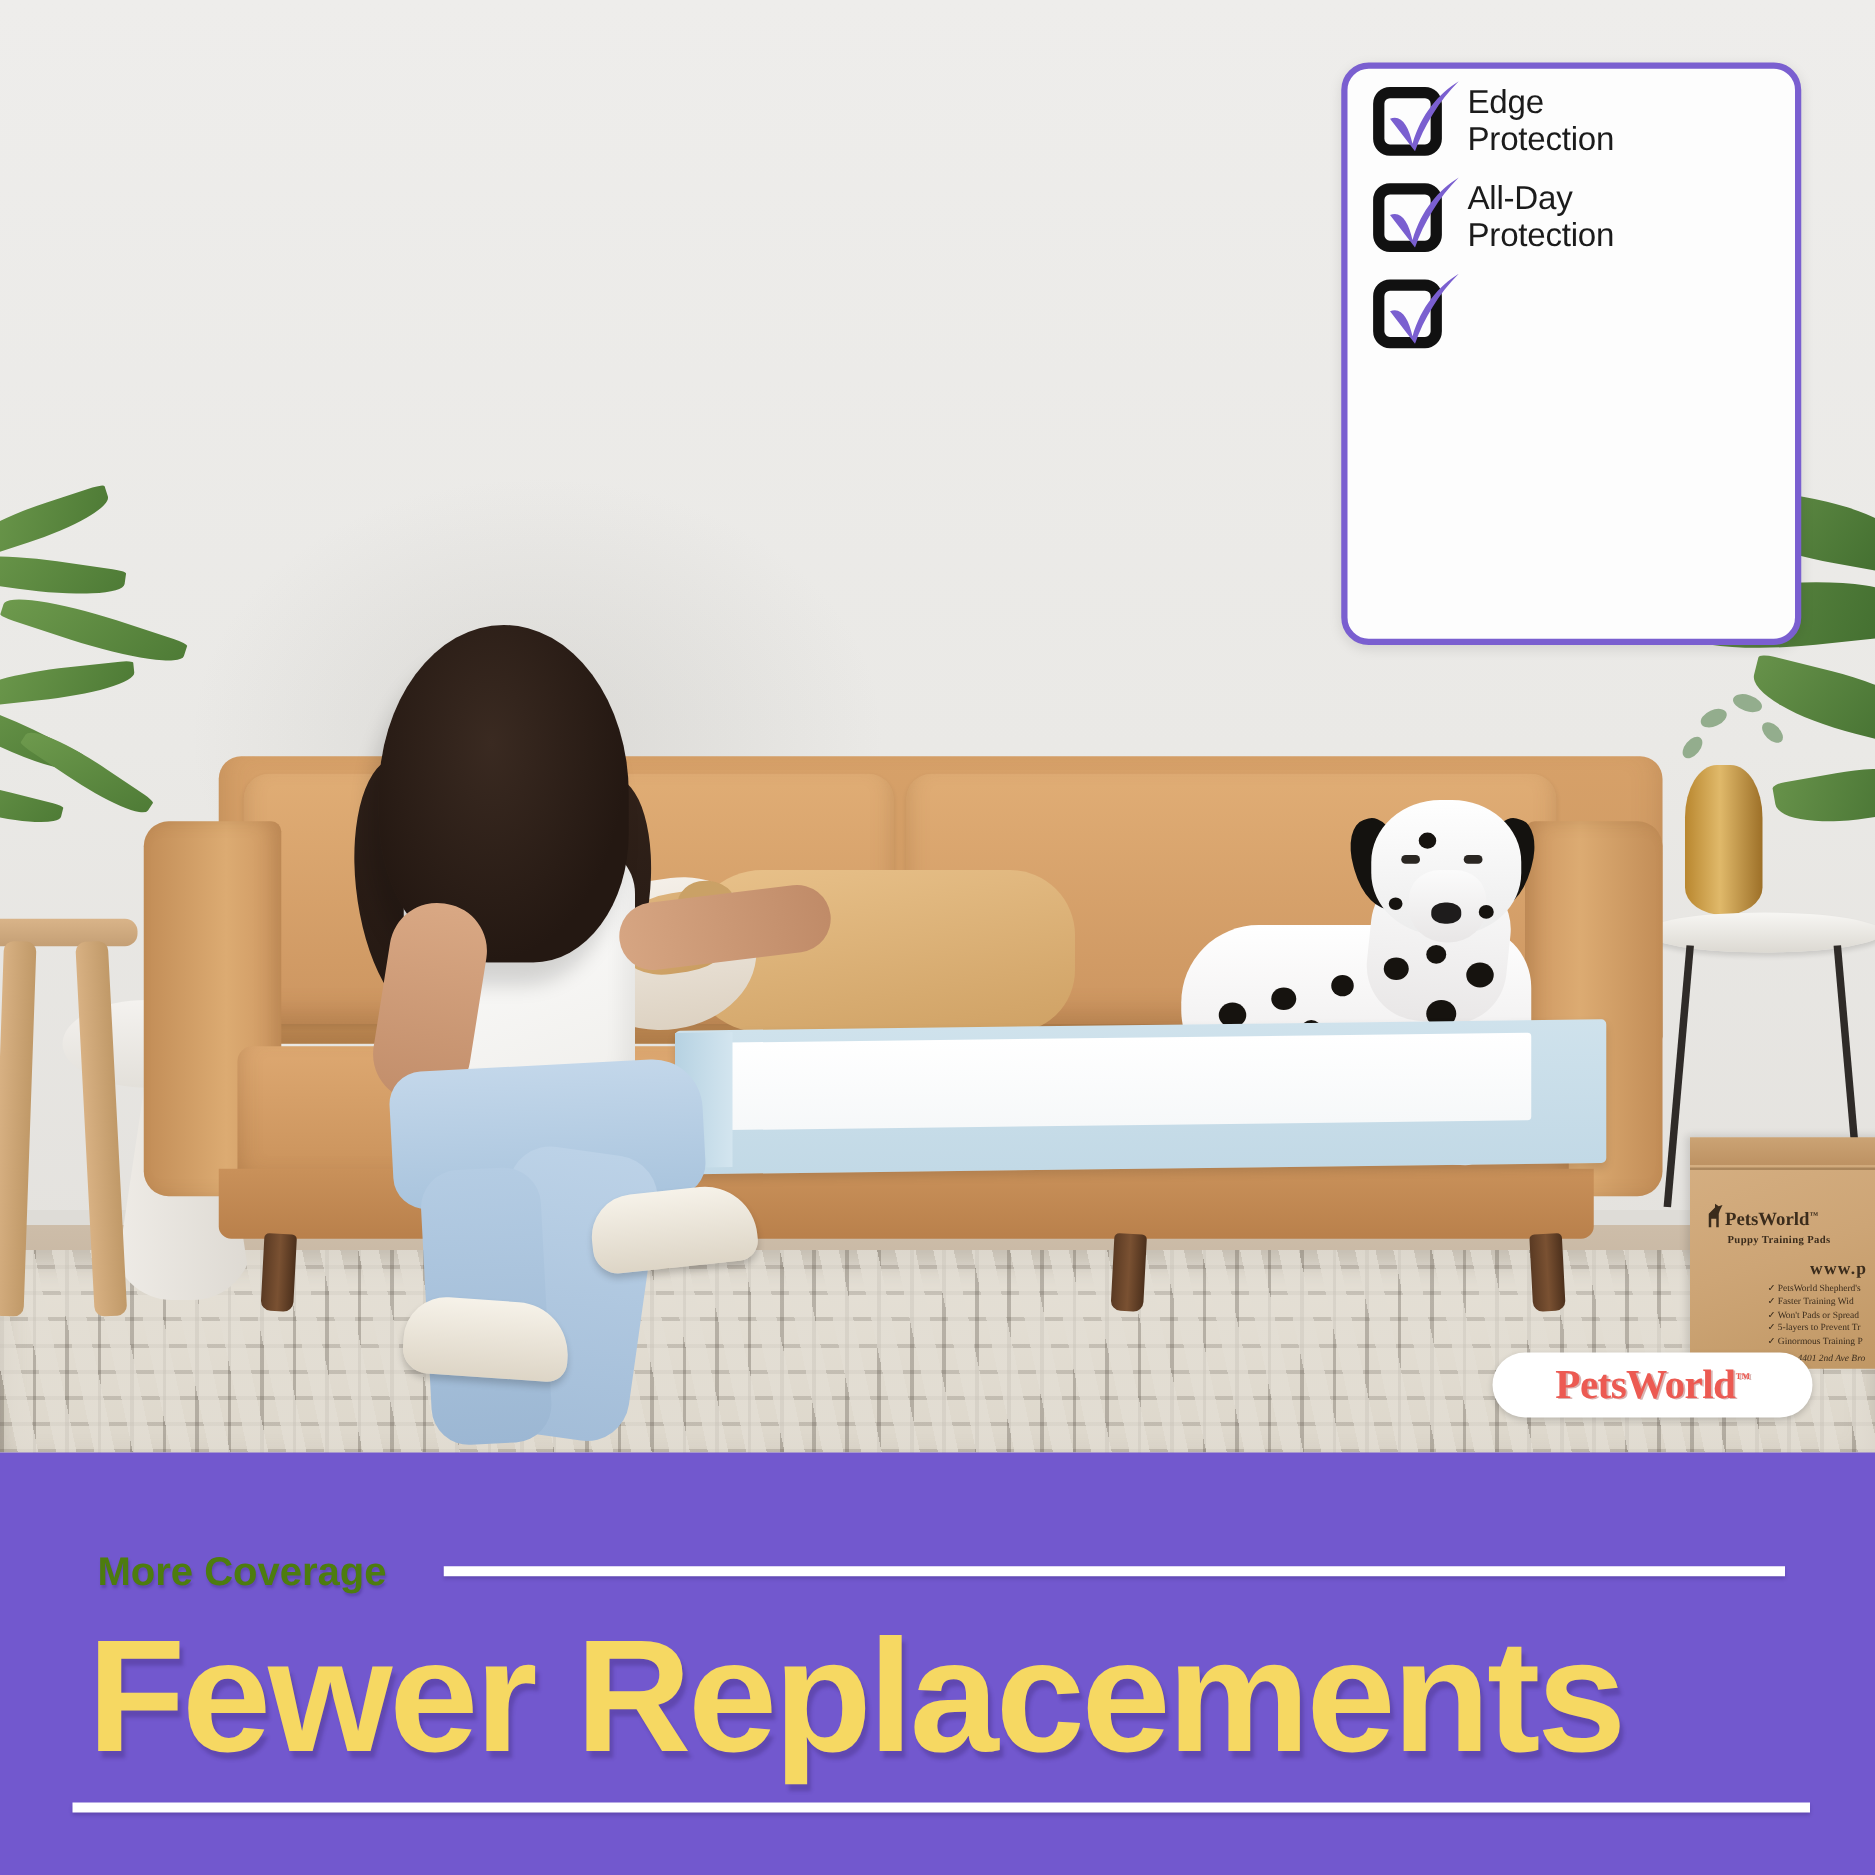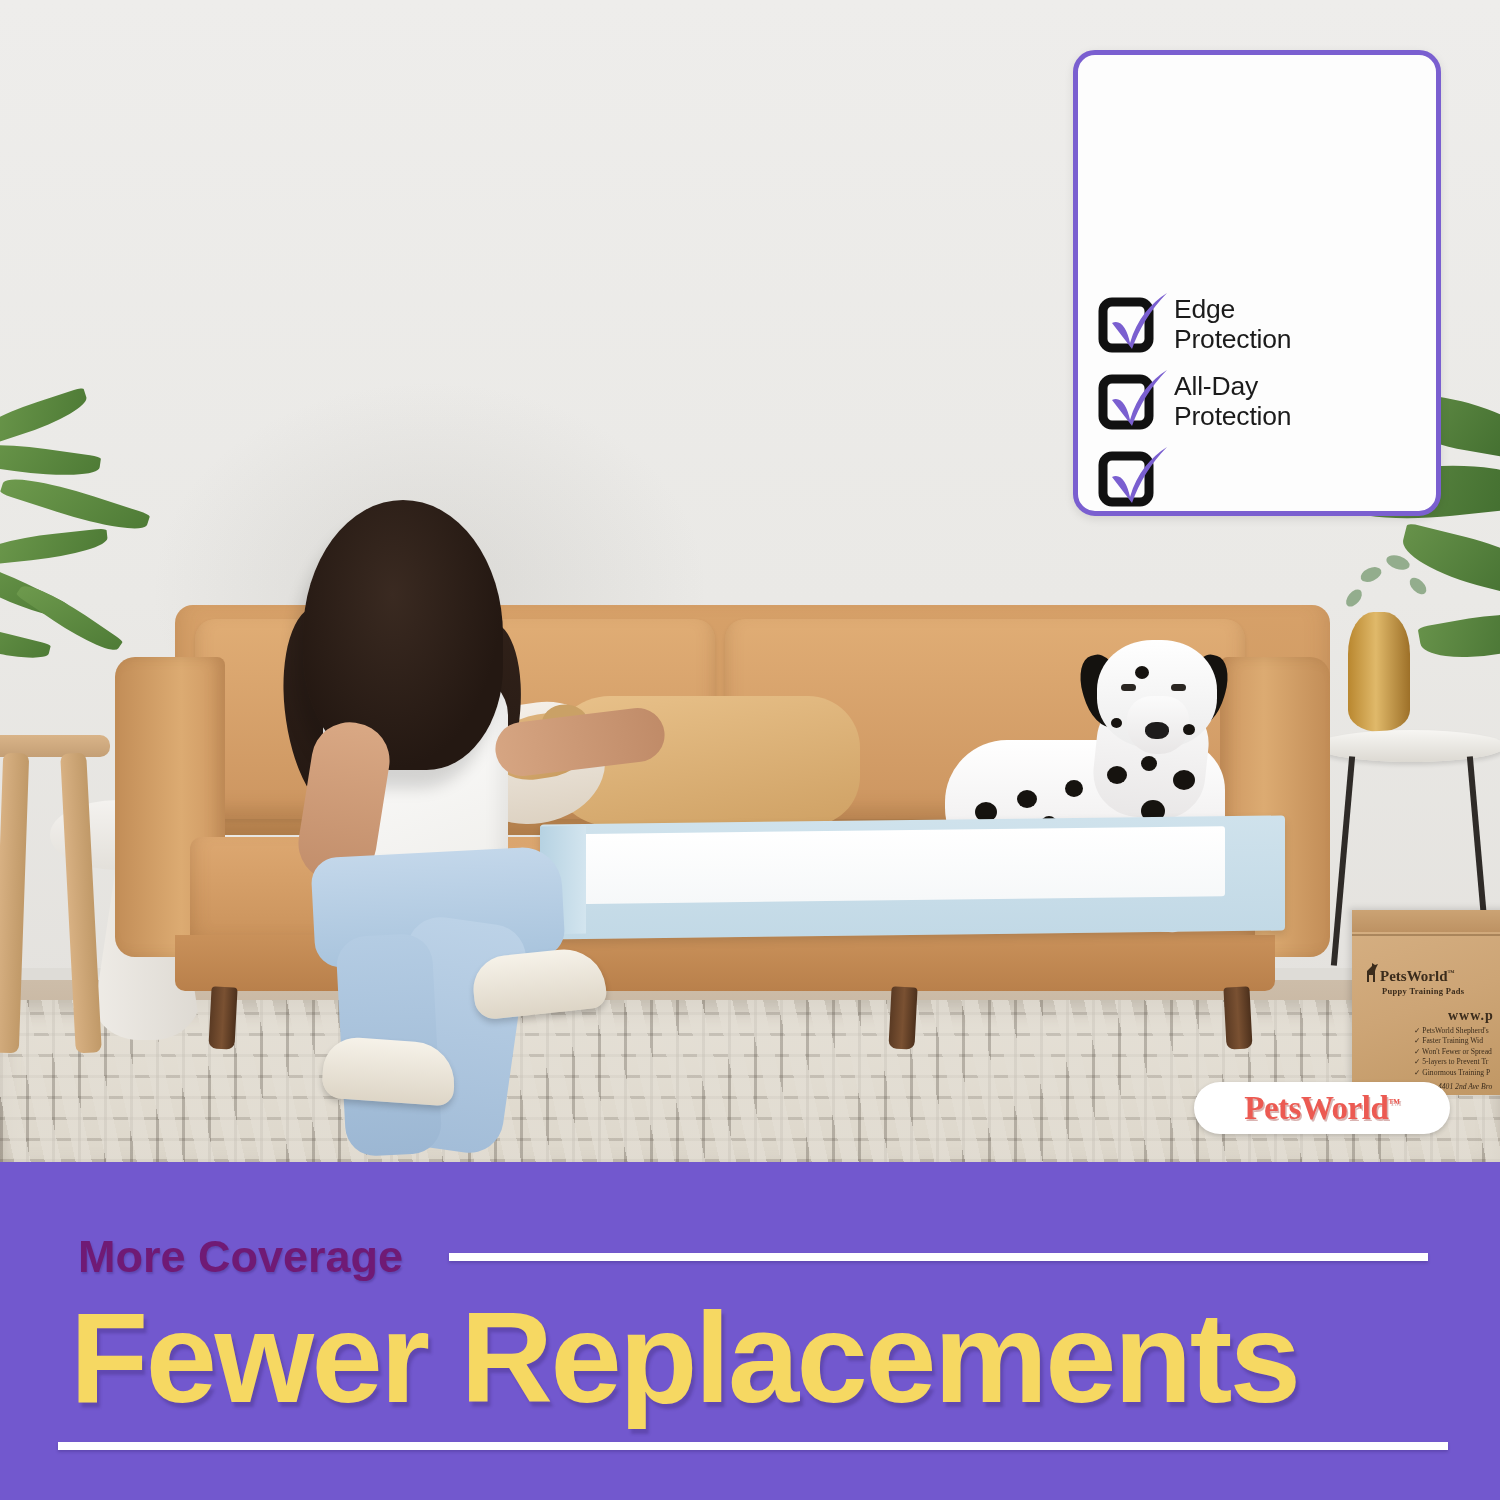--- a/index.html
+++ b/index.html
@@ -167,21 +167,21 @@
   .box-sub { left:30px; top:76px; font-size:8.5px; font-weight:bold; letter-spacing:.3px; }
   .box-www { left:96px; top:98px; font-size:14px; font-weight:bold; letter-spacing:1px; }
   .box-bullets { left:62px; top:116px; font-size:7.6px; line-height:10.4px; }
   .box-addr { left:86px; top:172px; font-size:7.6px; font-style:italic; }
   .box-logo-dog { position:absolute; left:12px; top:52px; width:16px; height:20px; }
 
   
   .panel { position:absolute; left:1073px; top:50px; width:368px; height:466px;
            background:#fdfdfd; border:5px solid #7a5fd0; border-radius:22px;
            box-shadow:0 3px 10px rgba(0,0,0,.10);
-           display:flex; flex-direction:column; justify-content:flex-end;
+           display:flex; flex-direction:column; justify-content:flex-start;
            padding:10px 14px 10px 22px; gap:16px; }
   .crow { display:flex; align-items:flex-start; gap:22px; }
   .cbox { position:relative; flex:0 0 auto; width:52px; height:50px; margin-top:4px; }
   .cbox svg { position:absolute; left:-3px; top:-12px; width:74px; height:68px; overflow:visible; }
   .clabel { font-size:26.5px; line-height:30px; color:#1b1b1b; letter-spacing:-.2px;
             font-family:"Liberation Sans", sans-serif; padding-top:1px; }
 
   
   .headline { position:absolute; left:78px; top:62px; width:900px; }
   .headline div { font-size:86px; line-height:102px; font-weight:bold; color:#7159c8;
@@ -192,21 +192,21 @@
                background:#ffffff; border-radius:26px; display:flex; align-items:center;
                justify-content:center; box-shadow:0 2px 5px rgba(0,0,0,.18); }
   .logo-txt { font-family:"Liberation Serif", serif; font-weight:bold; font-size:33px;
               color:#ec5a52; text-shadow:1.5px 1.5px 0 rgba(150,40,35,.35); letter-spacing:-.5px; }
   .logo-tm { font-size:12px; vertical-align:super; color:#ec5a52; font-weight:bold; }
 
   
   .banner { position:absolute; left:0; top:1162px; width:1500px; height:338px; background:#7258ce; }
   .b-row1 { position:absolute; left:78px; top:1228px; width:1350px; height:58px;
             display:flex; align-items:center; gap:46px; }
-  .b-more { font-size:45px; font-weight:bold; color:#701a75; white-space:nowrap;
+  .b-more { font-size:32px; font-weight:bold; color:#4d7c0f; white-space:nowrap;
             text-shadow:1px 2px 2px rgba(40,25,90,.25); }
   .b-rule { flex:1; height:8px; background:#ffffff; box-shadow:0 2px 3px rgba(40,25,90,.25); }
   .b-fewer { position:absolute; left:70px; top:1288px; width:1380px;
              font-size:128px; line-height:140px; font-weight:bold; color:#f6d862;
              letter-spacing:-2.5px; text-shadow:3px 5px 3px rgba(55,35,110,.30); white-space:nowrap; }
   .b-rule2 { position:absolute; left:58px; top:1442px; width:1390px; height:8px;
              background:#ffffff; box-shadow:0 2px 3px rgba(40,25,90,.25); }
 </style>
 </head>
 <body>
@@ -336,21 +336,21 @@
       <div class="box-seam"></div>
       <svg class="box-logo-dog" viewBox="0 0 16 20">
         <path d="M3 20 V9 L8 4 V1 L11 3 L14 2 L12 6 L11 9 V20 H9 V13 H5 V20 Z" fill="#3b2c1c"></path>
       </svg>
       <div class="box-txt box-brand"><span>PetsWorld</span><span class="box-tm">™</span></div>
       <div class="box-txt box-sub">Puppy Training Pads</div>
       <div class="box-txt box-www">www.p</div>
       <div class="box-txt box-bullets">
         <div>✓ PetsWorld Shepherd's</div>
         <div>✓ Faster Training Wid</div>
-        <div>✓ Won't Fewer or Spread</div>
+        <div>✓ Won't Pads or Spread</div>
         <div>✓ 5-layers to Prevent Tr</div>
         <div>✓ Ginormous Training P</div>
       </div>
       <div class="box-txt box-addr">4401 2nd Ave Bro</div>
     </div>
   </div>
 
   <div class="headline">
   </div>
 

